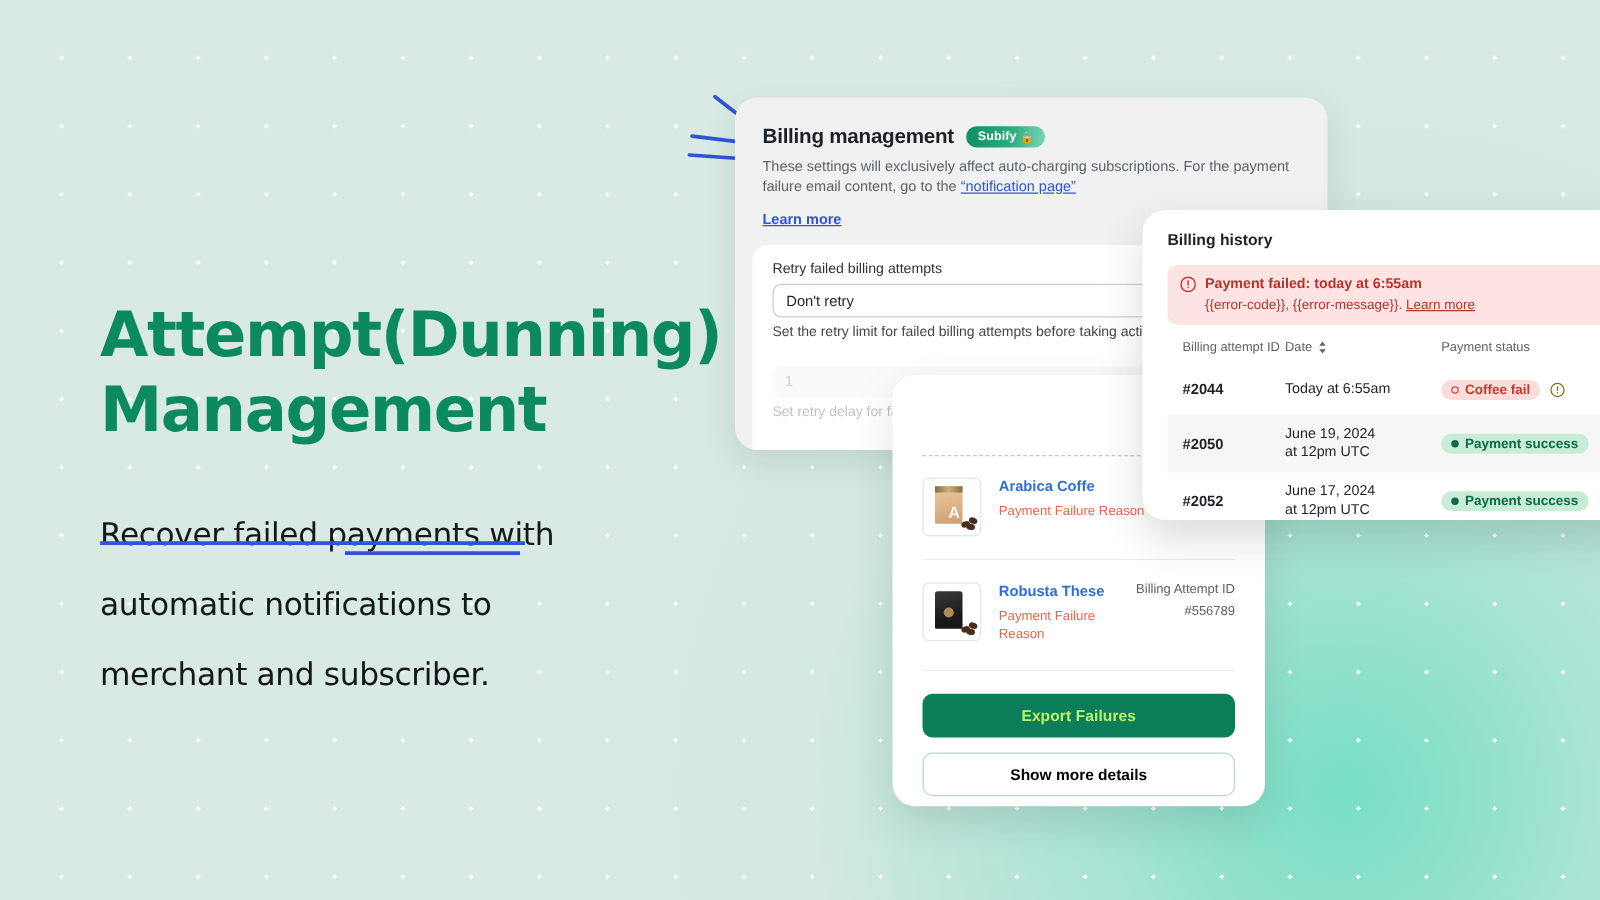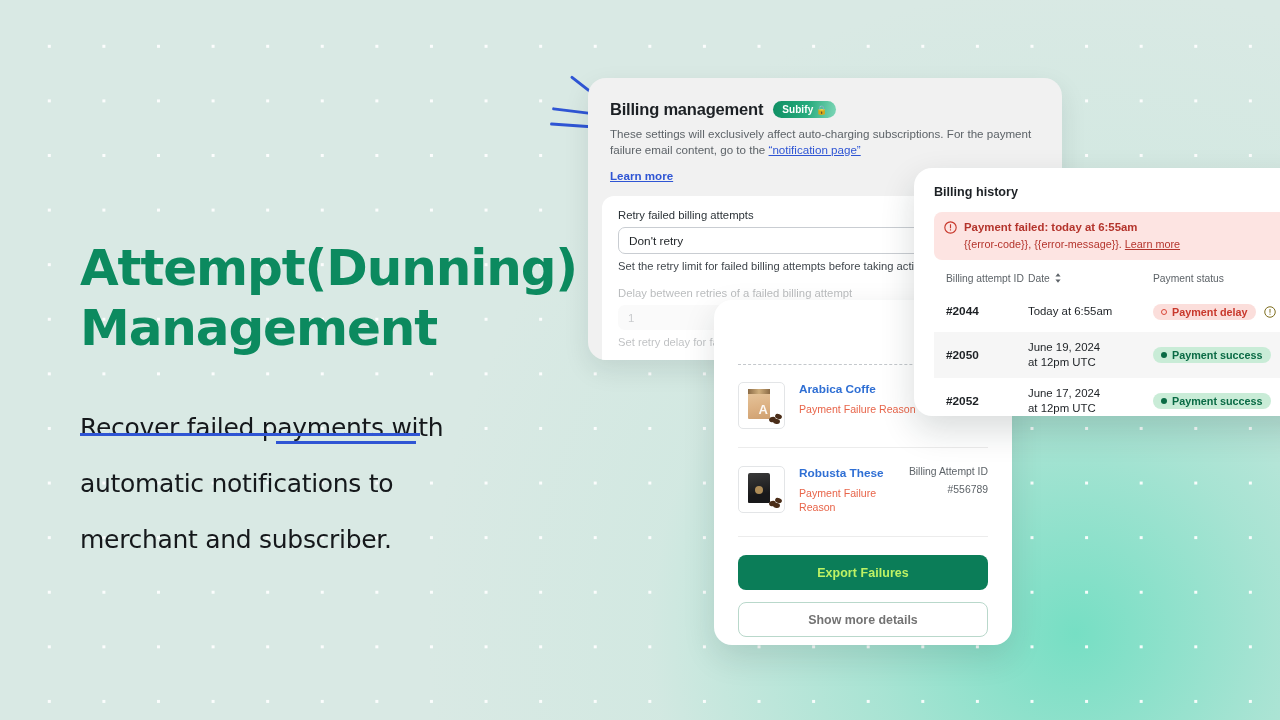--- a/index.html
+++ b/index.html
@@ -126,21 +126,21 @@
   .prod-right .val { margin-top:7px; font-size:10.4px; color:#5d6368; }
   .row-div { border-top:1px solid #ececec; margin-top:18px; }
   .btn-div { border-top:1px solid #ececec; margin-top:22px; }
   .btn-primary {
     margin-top:18px; height:35px; border-radius:8px; background:#0b7d58;
     color:#bef264; font-size:12.4px; font-weight:700; display:flex;
     align-items:center; justify-content:center; letter-spacing:.1px;
   }
   .btn-secondary {
     margin-top:12px; height:35px; border-radius:8px; background:#fff;
-    border:1px solid #b9d8cb; color:#737373; font-size:12.4px; font-weight:600;
+    border:1px solid #b9d8cb; color:#000000; font-size:12.4px; font-weight:600;
     display:flex; align-items:center; justify-content:center;
   }
 
   
   #history-card {
     position:absolute; left:914px; top:168px; width:400px; height:248px;
     background:#fff; border-radius:18px 0 0 18px;
     box-shadow:0 14px 34px rgba(20,40,35,.16);
     padding:17px 0 0 20px; overflow:hidden;
   }
@@ -216,21 +216,20 @@
   <div id="inner-panel">
     <div>
       <div class="field-label">Retry failed billing attempts</div>
       <div class="select-box">
         <span>Don't retry</span>
       </div>
       <div class="field-help">Set the retry limit for failed billing attempts before taking action</div>
     </div>
     <div class="gap-lg"></div>
     <div class="faded">
-      <div class="field-label">Delay between retries of a failed billing attempt</div>
       <div class="input-box">
         <span>1</span>
       </div>
       <div class="field-help">Set retry delay for failed billing attempts</div>
     </div>
   </div>
 </div>
 
 <div id="product-card">
   <div class="dashed-top"></div>
@@ -313,21 +312,21 @@
       </div>
       <div class="th c3">Payment status</div>
     </div>
 
     <div class="trow">
       <div class="td id c1">#2044</div>
       <div class="td c2" style="white-space:pre-line">Today at 6:55am</div>
       <div class="c3" style="display:flex;align-items:center">
         <span class="chip fail">
           <span class="dot-hollow"></span>
-          <span>Payment delay</span>
+          <span>Coffee fail</span>
         </span>
         <svg class="warn-ico" viewBox="0 0 16 16">
           <circle cx="8" cy="8" r="7" fill="none" stroke="#7a6a1a" stroke-width="1.3"></circle>
           <rect x="7.35" y="4" width="1.3" height="5" fill="#7a6a1a"></rect>
           <rect x="7.35" y="10.2" width="1.3" height="1.4" fill="#7a6a1a"></rect>
         </svg>
       </div>
     </div>
 
     <div class="trow alt">

